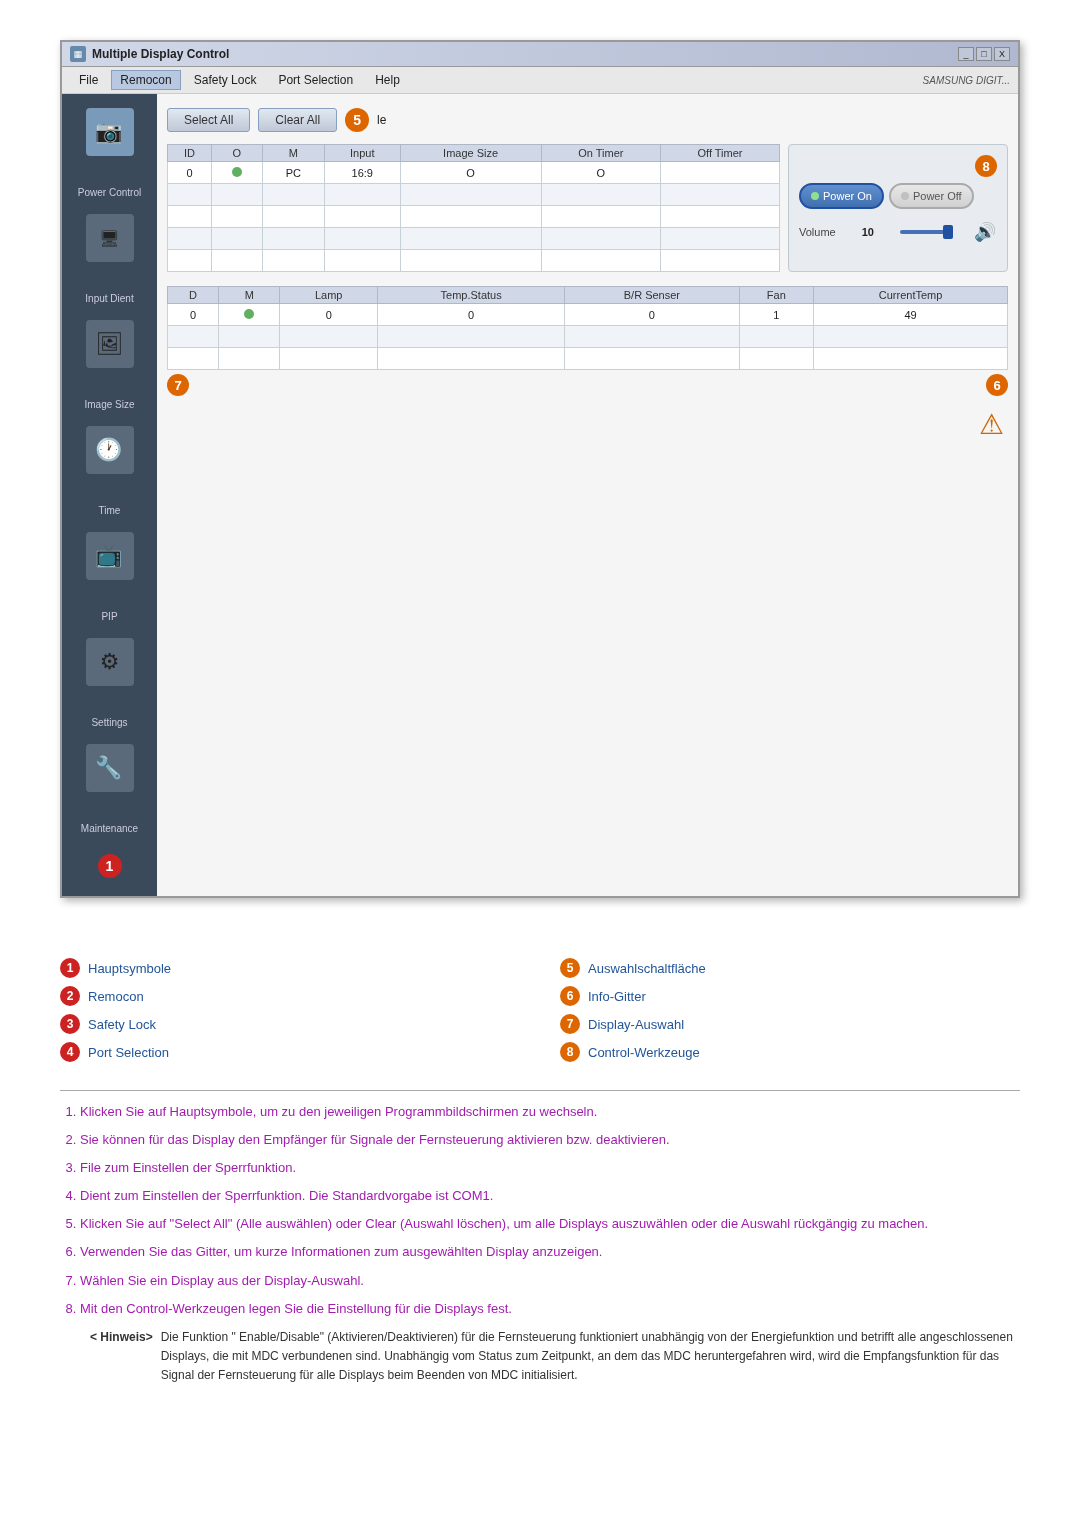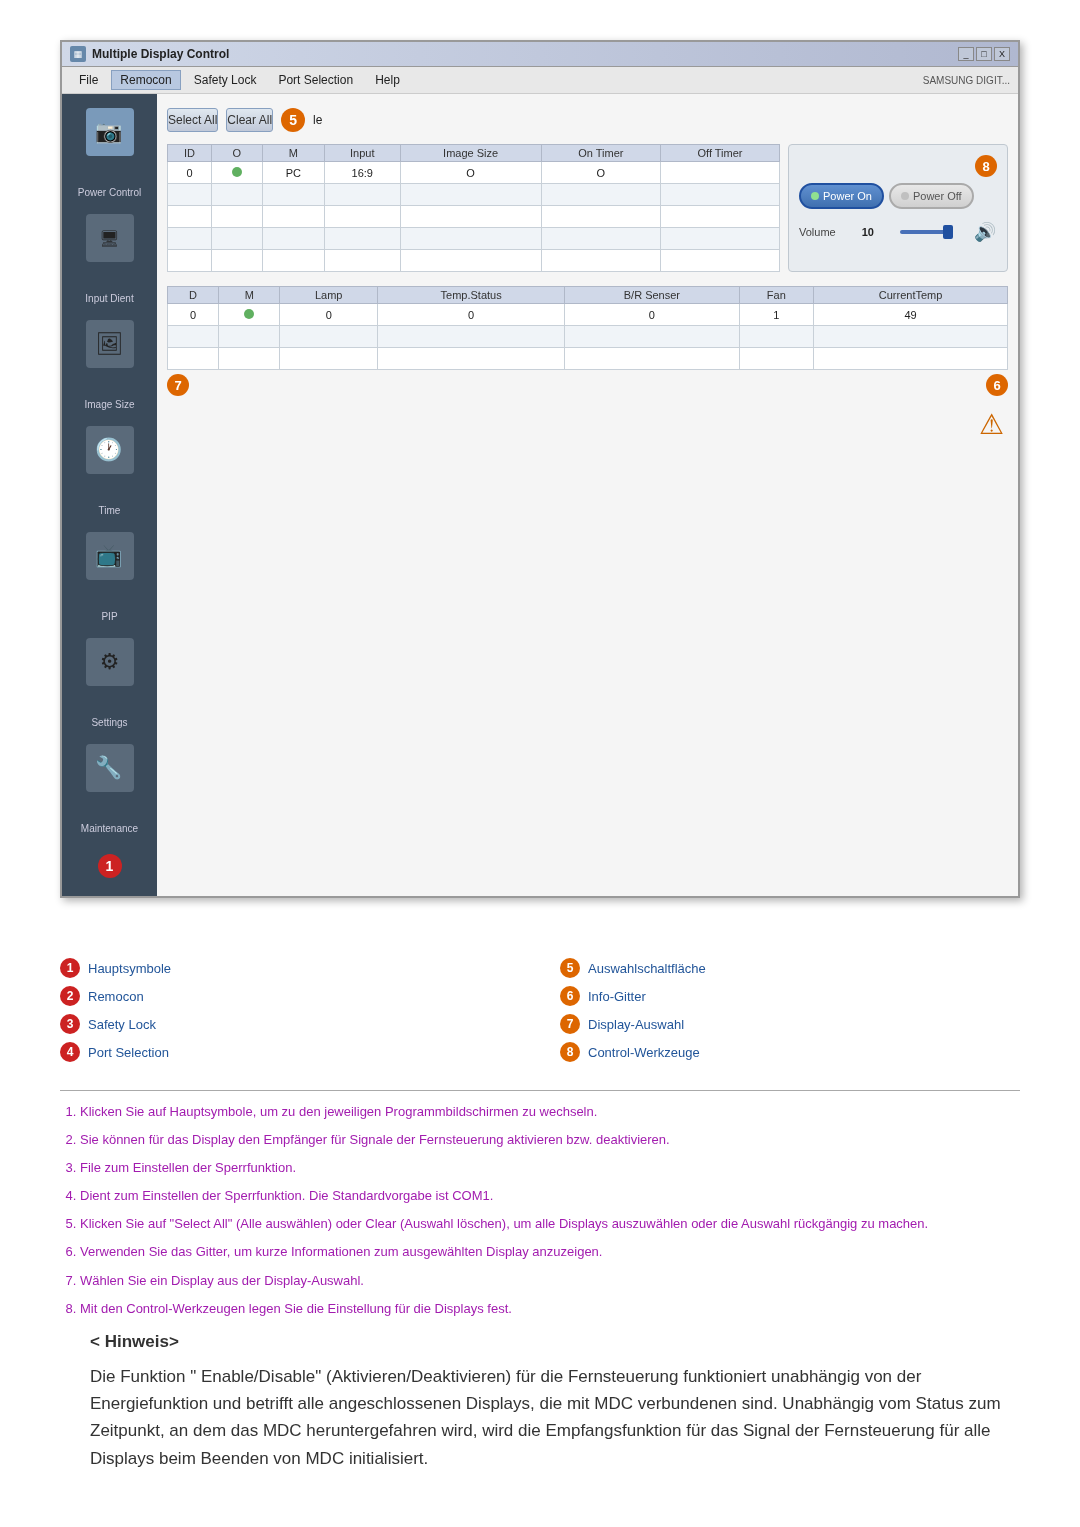--- a/index.html
+++ b/index.html
@@ -84,20 +84,21 @@
 
     .menu-item.active {
       background: #b8c8e0;
       border: 1px solid #88a0c0;
     }
 
     .menu-brand {
       margin-left: auto;
       font-size: 10px;
       color: #555;
+      font-style: italic;
     }
 
     
     .main-content {
       display: flex;
       background: #f5f5f5;
     }
 
     
     .sidebar {
@@ -150,21 +151,21 @@
 
     
     .toolbar {
       display: flex;
       align-items: center;
       gap: 8px;
       padding: 4px 0;
     }
 
     .toolbar-btn {
-      padding: 4px 0;
+      padding: 4px 16px;
       background: linear-gradient(to bottom, #e0e8f0, #c0c8d8);
       border: 1px solid #88a0c0;
       border-radius: 3px;
       font-size: 12px;
       cursor: pointer;
       color: #333;
     }
 
     
     .grid-container {
@@ -343,24 +344,23 @@
 
     .instruction-list li {
       margin-bottom: 6px;
     }
 
     .hint-block {
       display: flex;
       gap: 8px;
       margin-top: 8px;
       padding-left: 30px;
-      font-size: 17px;
+      font-size: 12px;
       color: #333;
       line-height: 1.6;
-      flex-direction: column;
     }
 
     .hint-label {
       font-weight: bold;
       white-space: nowrap;
       color: #333;
     }
   </style>
 </head>
 <body>

